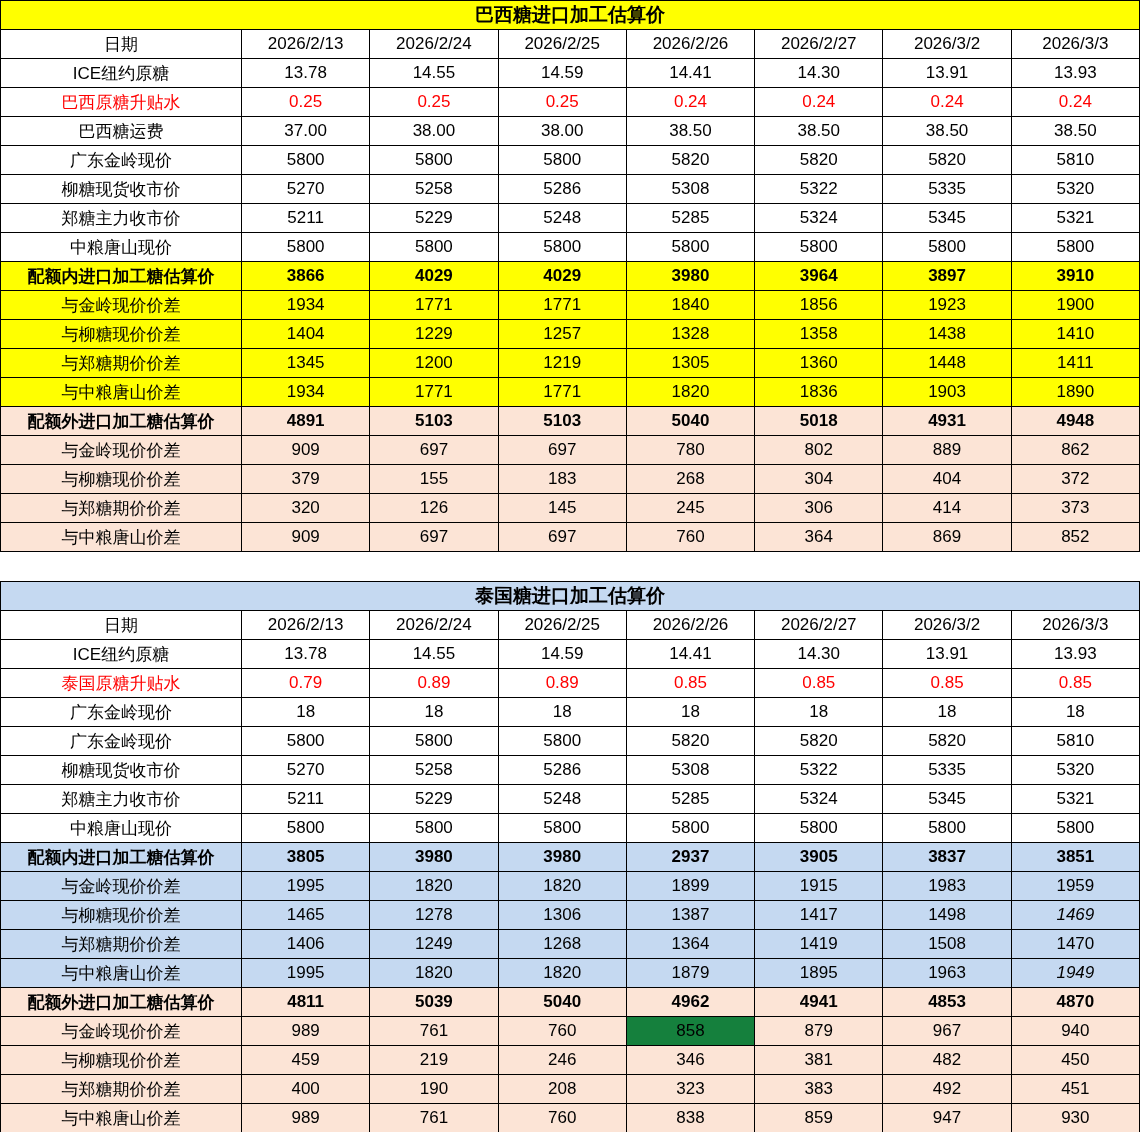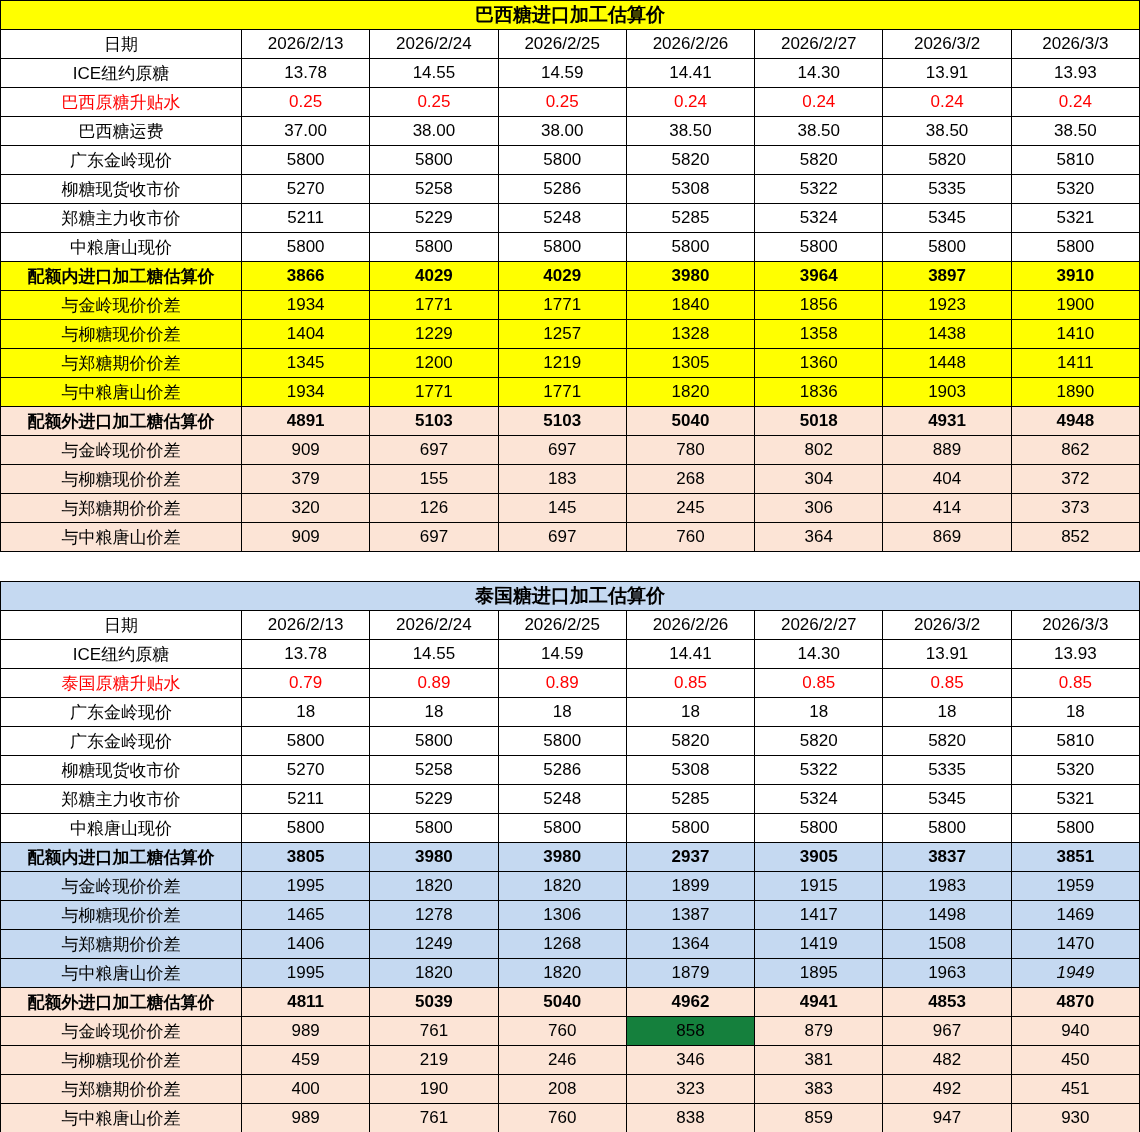--- a/index.html
+++ b/index.html
@@ -360,21 +360,21 @@
             <td class="" style="background: rgb(197, 217, 241);">1959</td>
           </tr>
           <tr>
             <td class="" style="background: rgb(197, 217, 241);">与柳糖现价价差</td>
             <td class="" style="background: rgb(197, 217, 241);">1465</td>
             <td class="" style="background: rgb(197, 217, 241);">1278</td>
             <td class="" style="background: rgb(197, 217, 241);">1306</td>
             <td class="" style="background: rgb(197, 217, 241);">1387</td>
             <td class="" style="background: rgb(197, 217, 241);">1417</td>
             <td class="" style="background: rgb(197, 217, 241);">1498</td>
-            <td class="" style="background: rgb(197, 217, 241);">1469</td>
+            <td class="" style="background: rgb(197, 217, 241); font-style: italic;">1469</td>
           </tr>
           <tr>
             <td class="" style="background: rgb(197, 217, 241);">与郑糖期价价差</td>
             <td class="" style="background: rgb(197, 217, 241);">1406</td>
             <td class="" style="background: rgb(197, 217, 241);">1249</td>
             <td class="" style="background: rgb(197, 217, 241);">1268</td>
             <td class="" style="background: rgb(197, 217, 241);">1364</td>
             <td class="" style="background: rgb(197, 217, 241);">1419</td>
             <td class="" style="background: rgb(197, 217, 241);">1508</td>
             <td class="" style="background: rgb(197, 217, 241);">1470</td>

